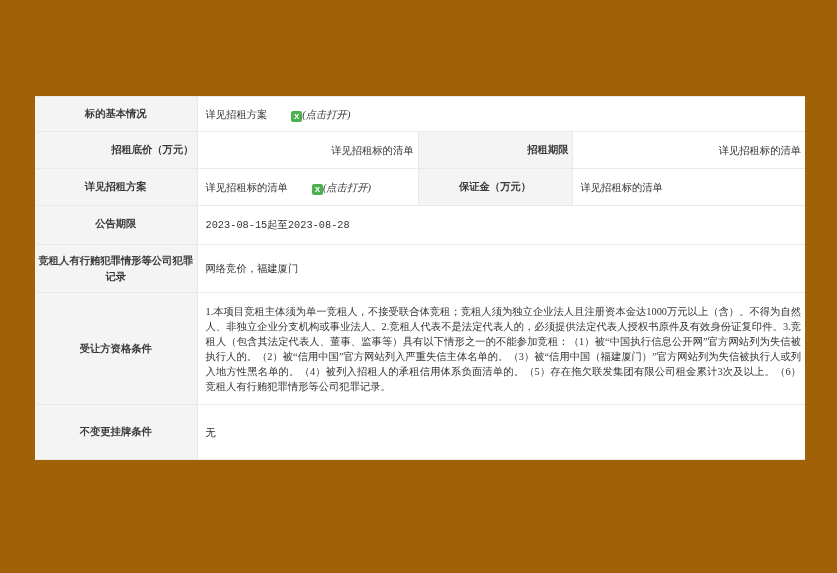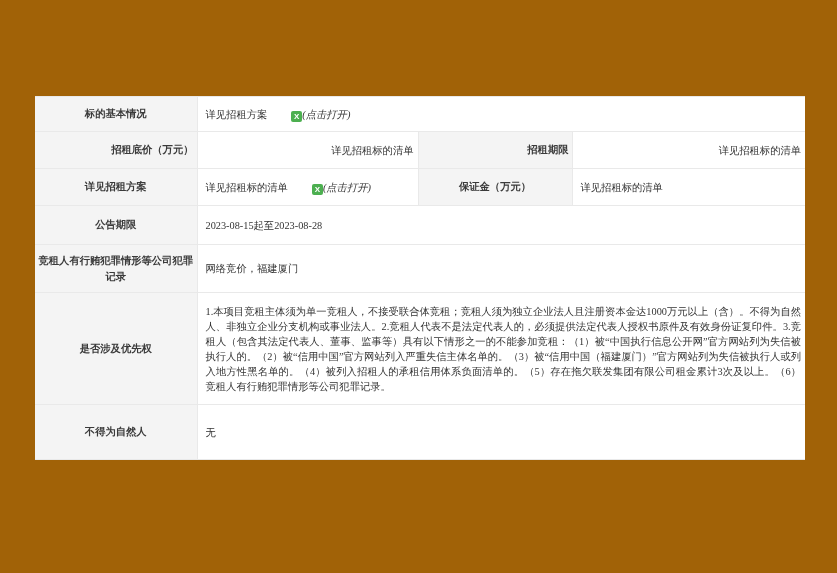--- a/index.html
+++ b/index.html
@@ -50,21 +50,21 @@
     padding: 3px 4px 3px 8px;
     line-height: 15px;
   }
   td.value.para {
     text-align: justify;
     padding: 5px 4px 5px 8px;
   }
   tr.r1 td { height: 28px; }
   tr.r2 td { height: 30px; text-align: right; }
   tr.r3 td { height: 30px; }
-  tr.r4 td { height: 32px; }
+  tr.r4 td { height: 32px; font-family: Liberation Mono, monospace; }
   tr.r5 td { height: 41px; }
   tr.r6 td { height: 101px; }
   tr.r7 td { height: 45px; }
   tr.r8 td { height: 44px; }
   tr.r9 td { height: 48px; }
   .xls-icon {
     display: inline-block;
     width: 11px;
     height: 11px;
     line-height: 11px;
@@ -120,22 +120,22 @@
       </tr>
       <tr class="r4">
         <td class="label">公告期限</td>
         <td class="value" colspan="3">2023-08-15起至2023-08-28</td>
       </tr>
       <tr class="r5">
         <td class="label">竞租人有行贿犯罪情形等公司犯罪记录</td>
         <td class="value" colspan="3">网络竞价，福建厦门</td>
       </tr>
       <tr class="r6">
-        <td class="label">是否涉及优先权</td>
+        <td class="label">受让方资格条件</td>
         <td class="value para" colspan="3">1.本项目竞租主体须为单一竞租人，不接受联合体竞租；竞租人须为独立企业法人且注册资本金达1000万元以上（含）。不得为自然人、非独立企业分支机构或事业法人。2.竞租人代表不是法定代表人的，必须提供法定代表人授权书原件及有效身份证复印件。3.竞租人（包含其法定代表人、董事、监事等）具有以下情形之一的不能参加竞租：（1）被“中国执行信息公开网”官方网站列为失信被执行人的。（2）被“信用中国”官方网站列入严重失信主体名单的。（3）被“信用中国（福建厦门）”官方网站列为失信被执行人或列入地方性黑名单的。（4）被列入招租人的承租信用体系负面清单的。（5）存在拖欠联发集团有限公司租金累计3次及以上。（6）竞租人有行贿犯罪情形等公司犯罪记录。</td>
       </tr>
       <tr class="r9">
-        <td class="label">不得为自然人</td>
+        <td class="label">不变更挂牌条件</td>
         <td class="value" colspan="3">无</td>
       </tr>
     </tbody>
   </table>
 </div>
 
 </body></html>

